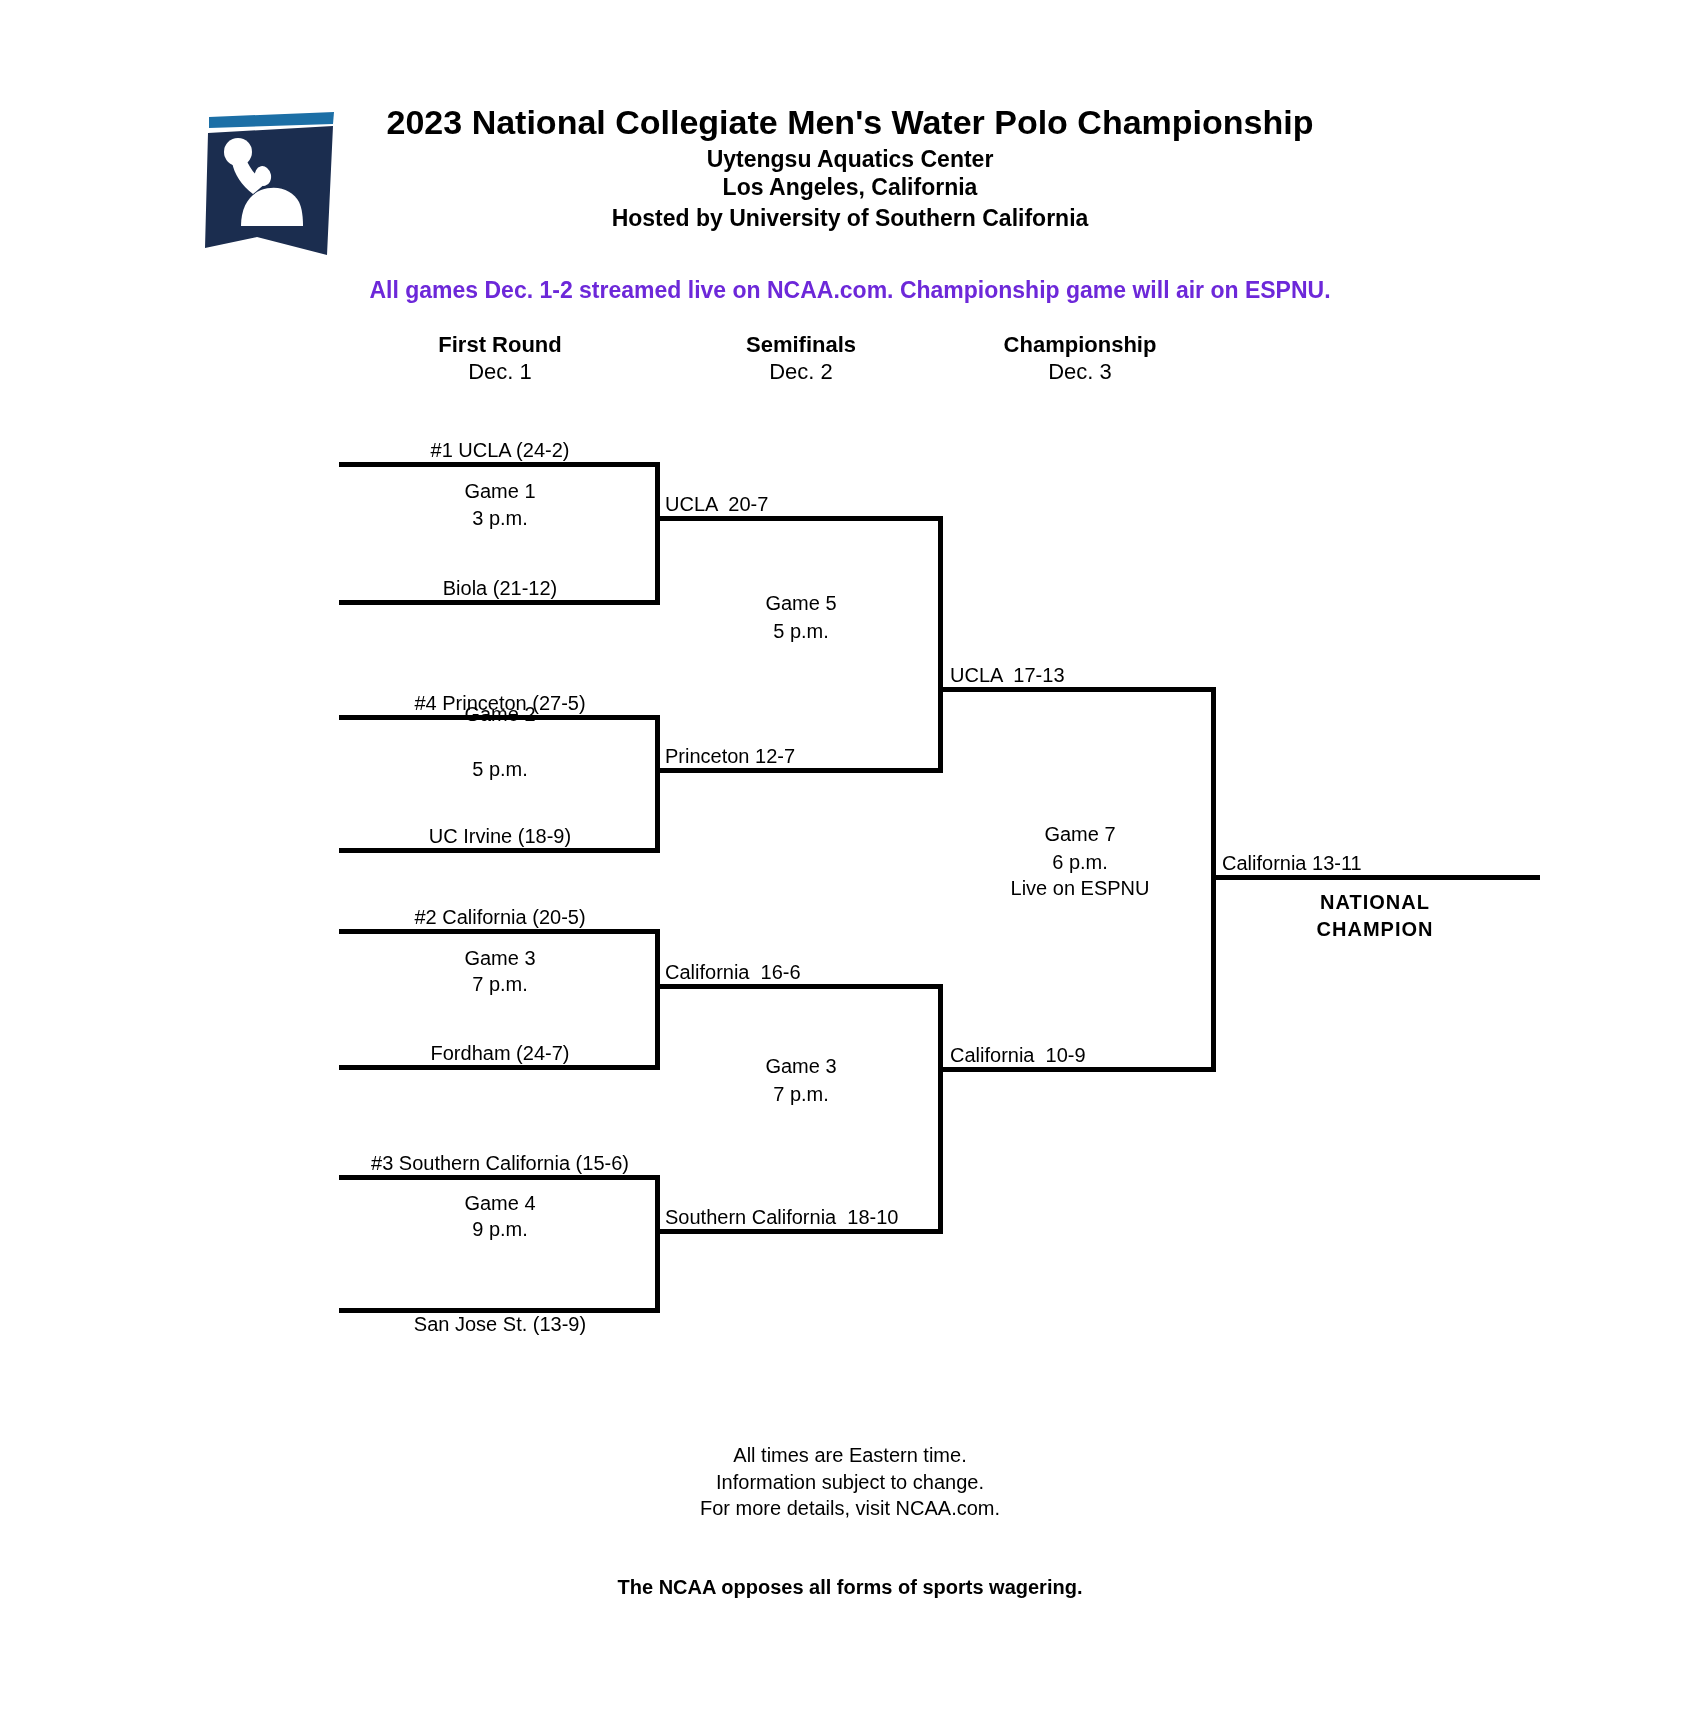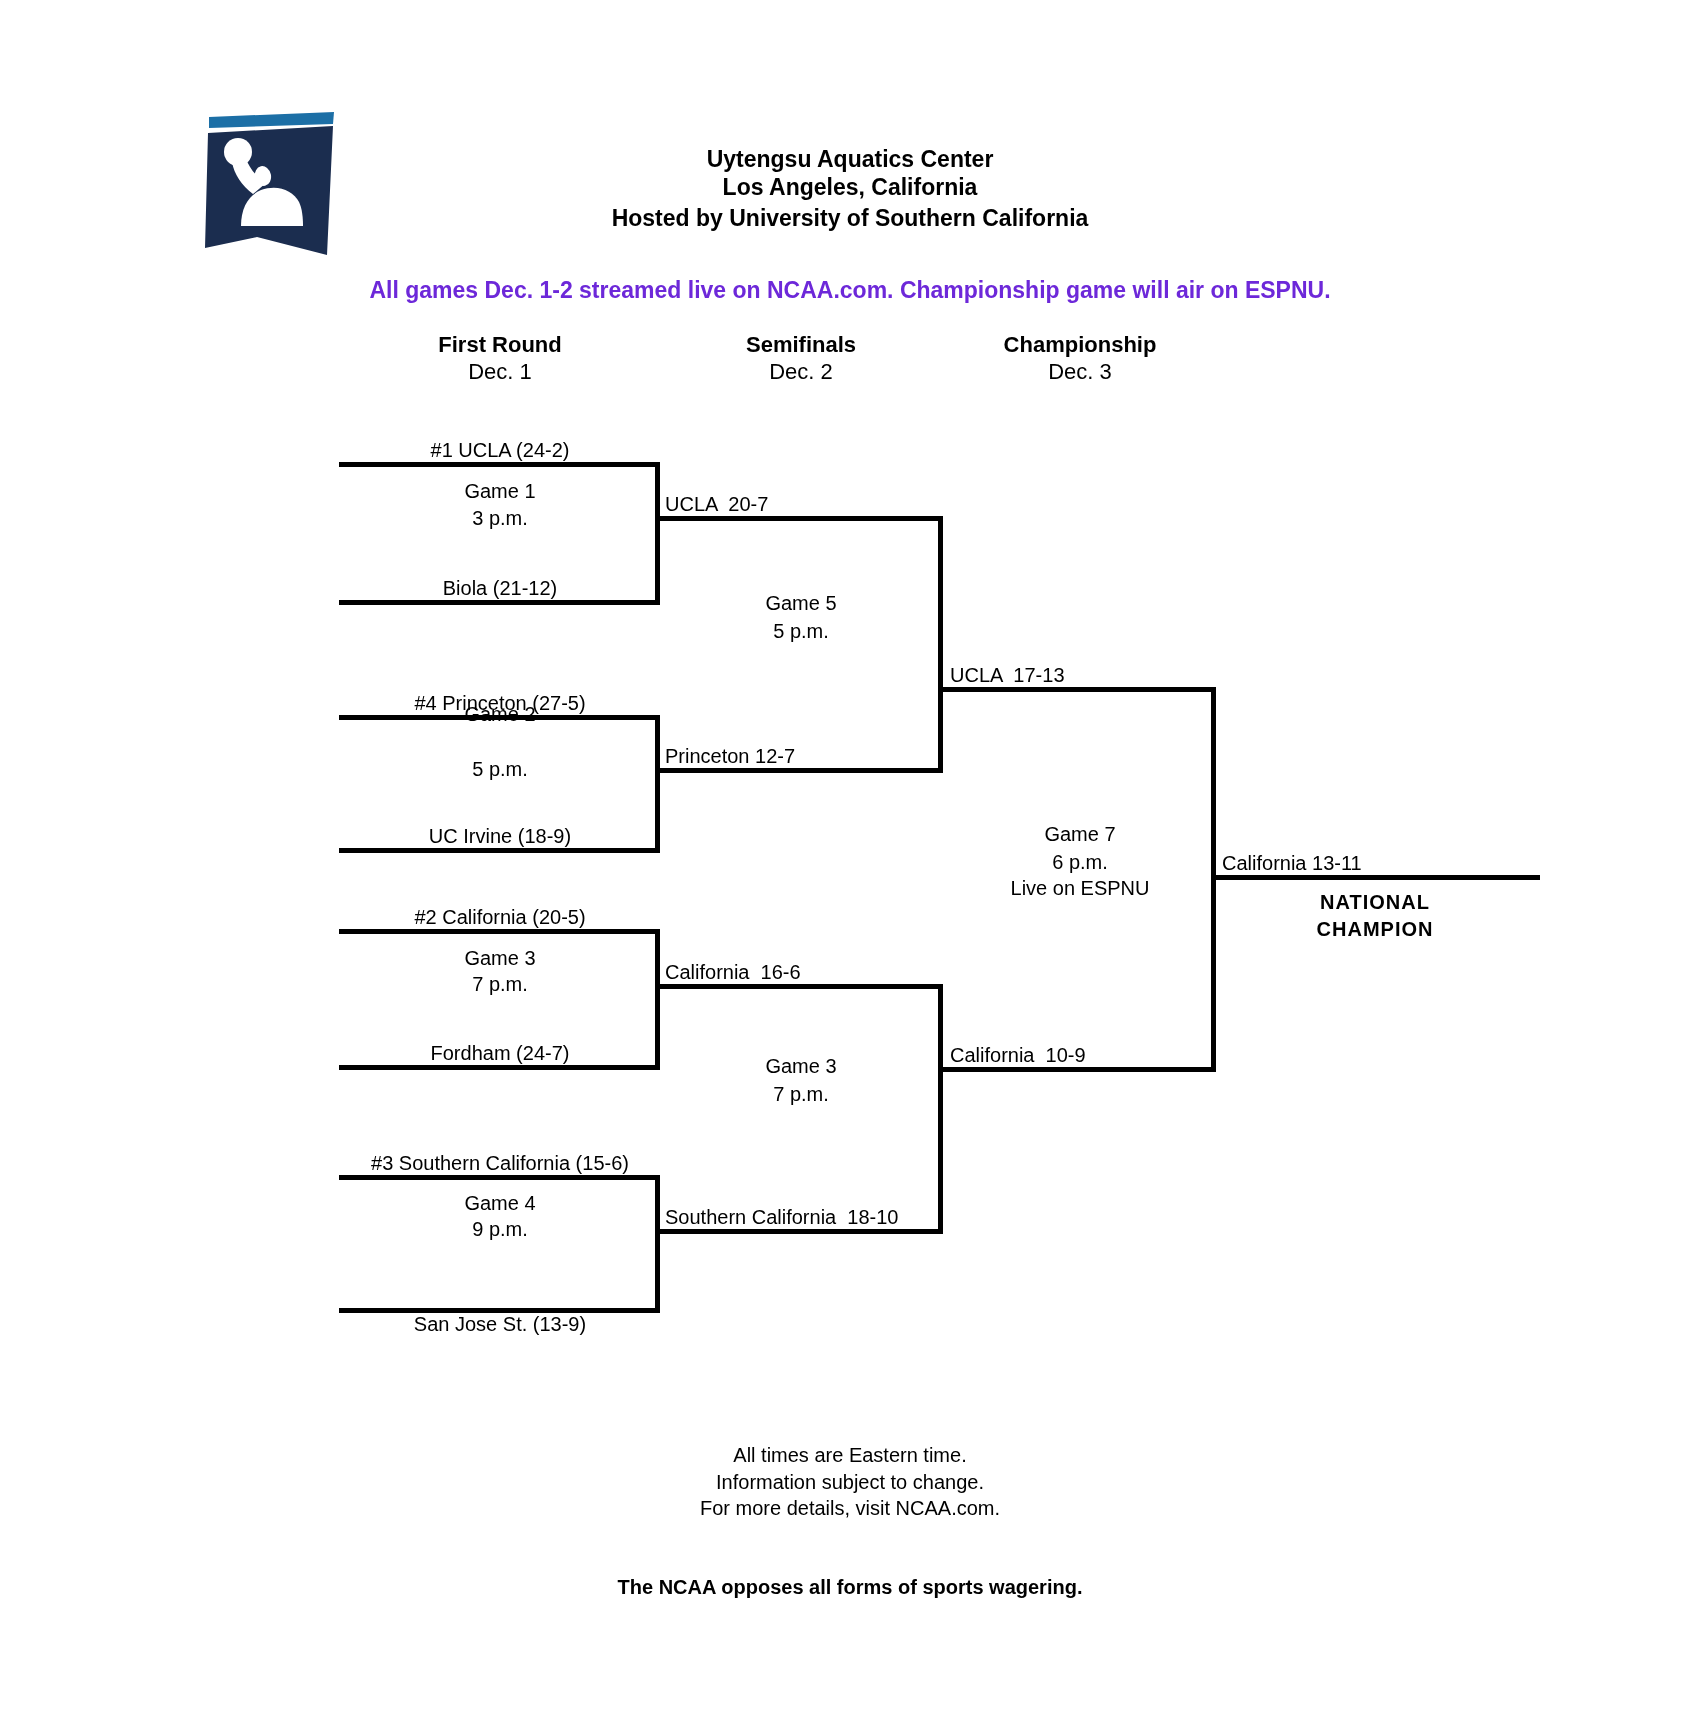--- a/index.html
+++ b/index.html
@@ -27,20 +27,21 @@
     <polygon points="4,7 129,2 128,14 4,18" fill="#1c6fa6"></polygon>
     <path d="M3,23 L128,16 L122,145 L52,127 L0,138 Z" fill="#1b2d4f"></path>
     <g fill="#ffffff">
       <circle cx="33" cy="42" r="14"></circle>
       <path d="M27,52 C29,64 37,76 48,84 L61,73 C51,67 44,57 41,49 Z"></path>
       <ellipse cx="58" cy="66" rx="8" ry="10" transform="rotate(-12 58 66)"></ellipse>
       <path d="M36,116 C36,97 44,85 56,80 C72,74 88,80 94,92 C97,98 98,107 98,116 Z"></path>
     </g>
   </svg>
 
+  <div class="t c b h1" style="left:850px;top:102px">2023 National Collegiate Men's Water Polo Championship</div>
   <div class="t c b h2" style="left:850px;top:146px">Uytengsu Aquatics Center</div>
   <div class="t c b h2" style="left:850px;top:174px">Los Angeles, California</div>
   <div class="t c b h2" style="left:850px;top:205px">Hosted by University of Southern California</div>
   <div class="t c b h2 red" style="left:850px;top:277px">All games Dec. 1-2 streamed live on NCAA.com. Championship game will air on ESPNU.</div>
 
   <div class="t c b rh" style="left:500px;top:332px">First Round</div>
   <div class="t c rh" style="left:500px;top:359px">Dec. 1</div>
   <div class="t c b rh" style="left:801px;top:332px">Semifinals</div>
   <div class="t c rh" style="left:801px;top:359px">Dec. 2</div>
   <div class="t c b rh" style="left:1080px;top:332px">Championship</div>

